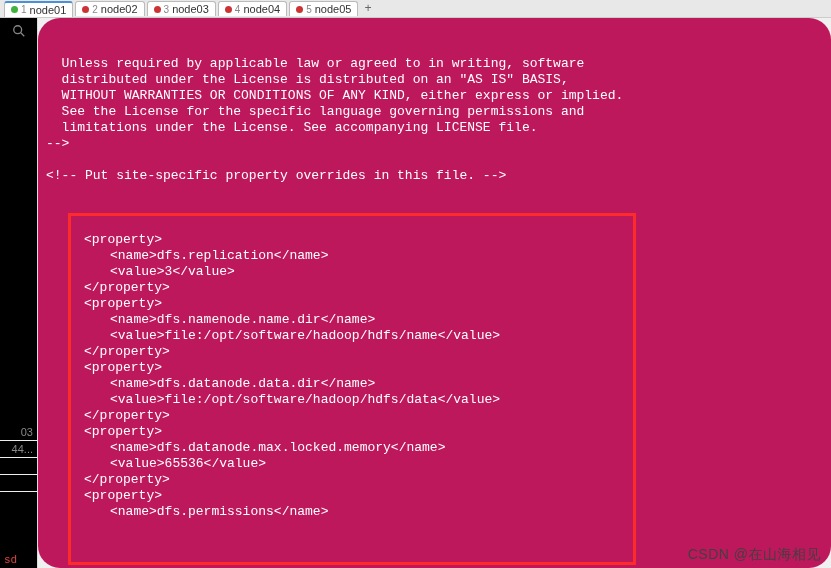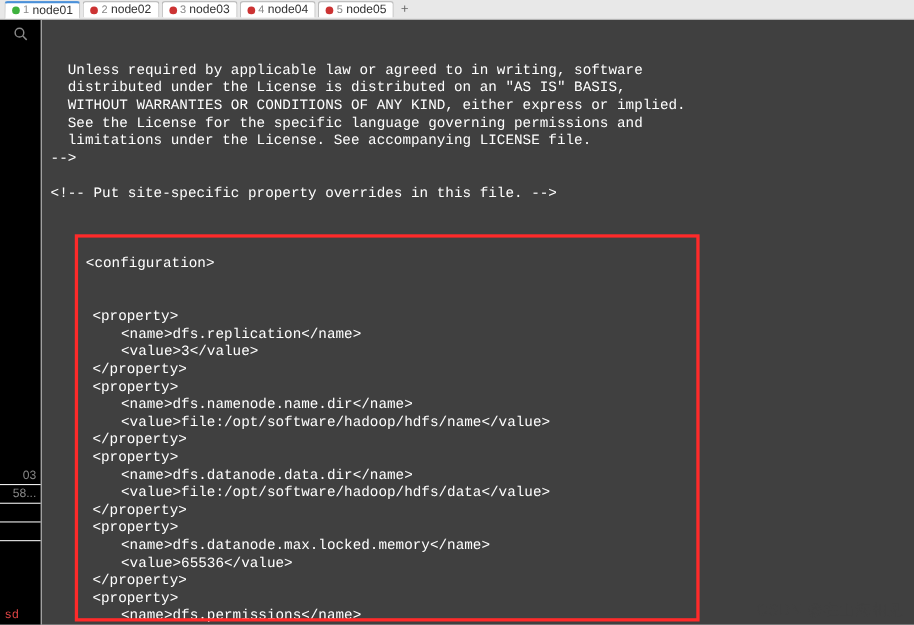--- a/index.html
+++ b/index.html
@@ -11,21 +11,21 @@
 .tab .dot { width: 7px; height: 7px; border-radius: 50%; display: inline-block; }
 .tab .num { color: #888; font-size: 10px; }
 .tab-add { font-size: 12px; color: #666; padding: 0 4px; cursor: pointer; }
 
 .sidebar { position: absolute; left: 0; top: 18px; width: 38px; height: 550px; background: #000000; border-right: 1px solid #ddd; }
 .sidebar .search-icon { display: block; margin: 6px auto; width: 14px; height: 14px; }
 .sidebar .search-icon svg { width: 14px; height: 14px; }
 .sidebar .num-row { font-size: 11px; color: #888; padding: 2px 4px; border-bottom: 1px solid #eee; text-align: right; font-family: Arial, sans-serif; }
 .sidebar .bottom-label { position: absolute; bottom: 2px; left: 4px; font-size: 11px; color: #d44; }
 
-.terminal { position: absolute; left: 38px; top: 18px; right: 0; bottom: 0; background: #404040; color: #fff; font-family: "Consolas", "Courier New", monospace; font-size: 13px; line-height: 16px; padding: 6px 0 0 0; white-space: pre; overflow: hidden; }
+.terminal { position: absolute; left: 38px; top: 18px; right: 0; bottom: 0; background: #be185d; color: #fff; font-family: "Consolas", "Courier New", monospace; font-size: 13px; line-height: 16px; padding: 6px 0 0 0; white-space: pre; overflow: hidden; border-radius: 22px; }
 .terminal .line { padding: 0 8px; }
 .terminal .indent1 { padding-left: 40px; }
 .terminal .indent2 { padding-left: 46px; }
 .terminal .indent3 { padding-left: 72px; }
 
 .highlight-box { position: absolute; border: 3px solid #ff2a2a; left: 30px; top: 195px; width: 568px; height: 352px; pointer-events: none; }
 
 .watermark { position: absolute; right: 10px; bottom: 4px; color: #404040; font-size: 14px; font-family: Arial, sans-serif; letter-spacing: 0.5px; }
 </style>
 </head>
@@ -62,28 +62,27 @@
 
 <div class="sidebar">
   <span class="search-icon">
     <svg viewBox="0 0 16 16">
         <circle cx="6.5" cy="6.5" r="4.5" fill="none" stroke="#888" stroke-width="1.5"></circle>
         <line x1="10" y1="10" x2="14" y2="14" stroke="#888" stroke-width="1.5"></line>
       </svg>
   </span>
   <div style="height:380px"></div>
   <div class="num-row">03</div>
-  <div class="num-row">58...</div>
+  <div class="num-row">44...</div>
   <div class="num-row">&nbsp;</div>
   <div class="num-row">&nbsp;</div>
   <div class="bottom-label">sd</div>
 </div>
 
 <div class="terminal">
   <div id="license-block"><div class="line">  Unless required by applicable law or agreed to in writing, software</div><div class="line">  distributed under the License is distributed on an "AS IS" BASIS,</div><div class="line">  WITHOUT WARRANTIES OR CONDITIONS OF ANY KIND, either express or implied.</div><div class="line">  See the License for the specific language governing permissions and</div><div class="line">  limitations under the License. See accompanying LICENSE file.</div><div class="line">--&gt;</div><div class="line">&nbsp;</div><div class="line">&lt;!-- Put site-specific property overrides in this file. --&gt;</div><div class="line">&nbsp;</div></div>
-  <div class="line indent1">&lt;configuration&gt;</div>
   <div id="props-block"><div class="line indent2">&lt;property&gt;</div><div class="line indent3">&lt;name&gt;dfs.replication&lt;/name&gt;</div><div class="line indent3">&lt;value&gt;3&lt;/value&gt;</div><div class="line indent2">&lt;/property&gt;</div><div class="line indent2">&lt;property&gt;</div><div class="line indent3">&lt;name&gt;dfs.namenode.name.dir&lt;/name&gt;</div><div class="line indent3">&lt;value&gt;file:/opt/software/hadoop/hdfs/name&lt;/value&gt;</div><div class="line indent2">&lt;/property&gt;</div><div class="line indent2">&lt;property&gt;</div><div class="line indent3">&lt;name&gt;dfs.datanode.data.dir&lt;/name&gt;</div><div class="line indent3">&lt;value&gt;file:/opt/software/hadoop/hdfs/data&lt;/value&gt;</div><div class="line indent2">&lt;/property&gt;</div><div class="line indent2">&lt;property&gt;</div><div class="line indent3">&lt;name&gt;dfs.datanode.max.locked.memory&lt;/name&gt;</div><div class="line indent3">&lt;value&gt;65536&lt;/value&gt;</div><div class="line indent2">&lt;/property&gt;</div><div class="line indent2">&lt;property&gt;</div><div class="line indent3">&lt;name&gt;dfs.permissions&lt;/name&gt;</div></div>
   
   
   <div class="highlight-box"></div>
 </div>
 
 <div class="watermark">CSDN @在山海相见</div>
 
 </body></html>

